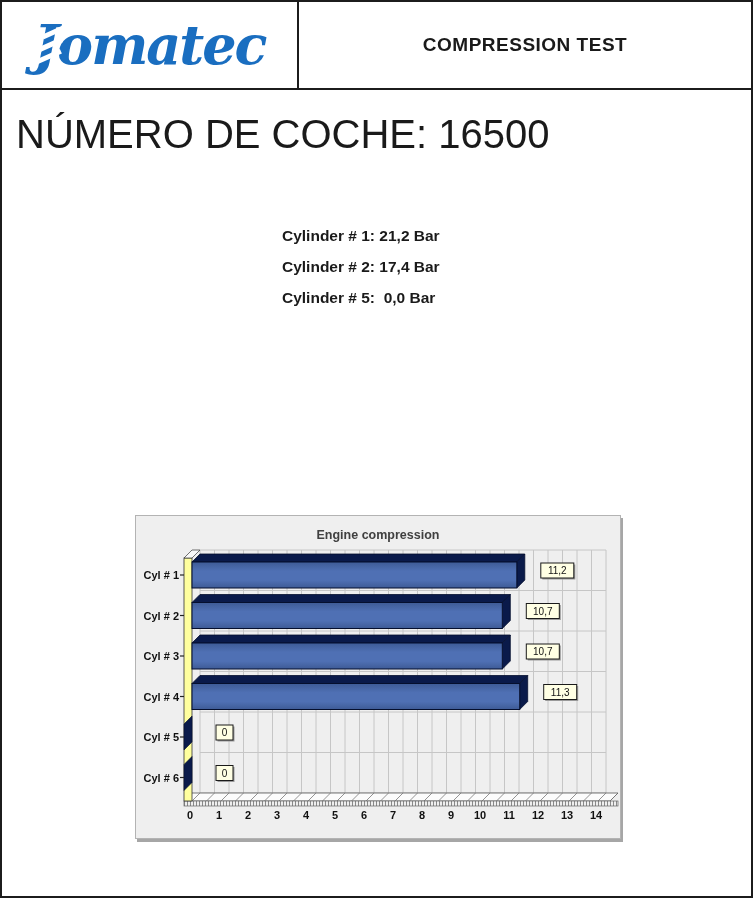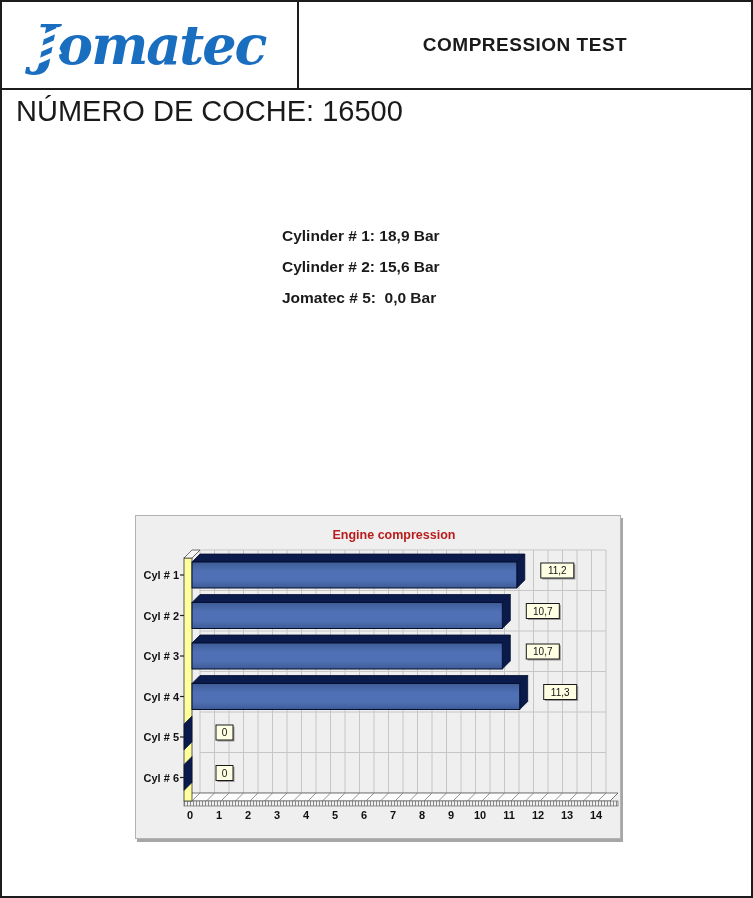--- a/index.html
+++ b/index.html
@@ -24,37 +24,37 @@
     color:#1a6ec0;letter-spacing:-2px;position:relative;
   }
   .logo-stripe{position:absolute;background:#ffffff;height:5px;transform:rotate(-24deg);}
   .stripe1{left:8px;top:12px;width:22px;}
   .stripe2{left:5px;top:24px;width:24px;}
   .stripe3{left:2px;top:36px;width:26px;}
   .header-right{flex:1;display:flex;align-items:center;justify-content:center;border-radius:16px;}
   .doc-title{font-size:19px;font-weight:bold;letter-spacing:0.5px;}
   
   .car-number{
-    position:absolute;left:14px;top:93px;
-    font-size:29px;font-weight:400;letter-spacing:0px;white-space:pre;
+    position:absolute;left:14px;top:110px;
+    font-size:40px;font-weight:400;letter-spacing:0px;white-space:pre;
   }
   
   .readings{position:absolute;left:280px;top:218px;}
   .reading-line{
     font-size:15.5px;font-weight:bold;line-height:31px;white-space:pre;
   }
   
   .chart-panel{
     position:absolute;left:133px;top:513px;width:486px;height:324px;
     background:#efefef;border:1px solid #b3b3b3;
     box-shadow:2px 3px 0 #a6a6a6;
   }
   .chart-title{
-    position:absolute;left:16px;top:12px;width:100%;text-align:center;
-    font-size:12.5px;font-weight:bold;color:#b91c1c;
+    position:absolute;left:0;top:12px;width:100%;text-align:center;
+    font-size:12.5px;font-weight:bold;color:#404040;
   }
   .chart-svg{position:absolute;left:0;top:0;}
 </style>
 </head>
 <body>
 
 <div class="page">
 
   <div class="header">
     <div class="header-left">
@@ -66,23 +66,23 @@
       </div>
     </div>
     <div class="header-right">
       <div class="doc-title">COMPRESSION TEST</div>
     </div>
   </div>
 
   <div class="car-number">NÚMERO DE COCHE: 16500</div>
 
   <div class="readings">
-      <div class="reading-line">Cylinder # 1: 18,9 Bar</div>
-      <div class="reading-line">Cylinder # 2: 15,6 Bar</div>
-      <div class="reading-line">Jomatec # 5:  0,0 Bar</div>
+      <div class="reading-line">Cylinder # 1: 21,2 Bar</div>
+      <div class="reading-line">Cylinder # 2: 17,4 Bar</div>
+      <div class="reading-line">Cylinder # 5:  0,0 Bar</div>
     </div>
 
   <div class="chart-panel">
     <svg class="chart-svg" width="486" height="324" viewBox="0 0 486 324" xmlns="http://www.w3.org/2000/svg">
         <defs>
           <pattern id="ruler" width="3" height="5" patternUnits="userSpaceOnUse">
             <rect width="3" height="5" fill="#efefef"></rect>
             <rect width="1" height="5" fill="#8a8a8a"></rect>
           </pattern>
           <linearGradient id="barGrad" x1="0" y1="0" x2="0" y2="1">

